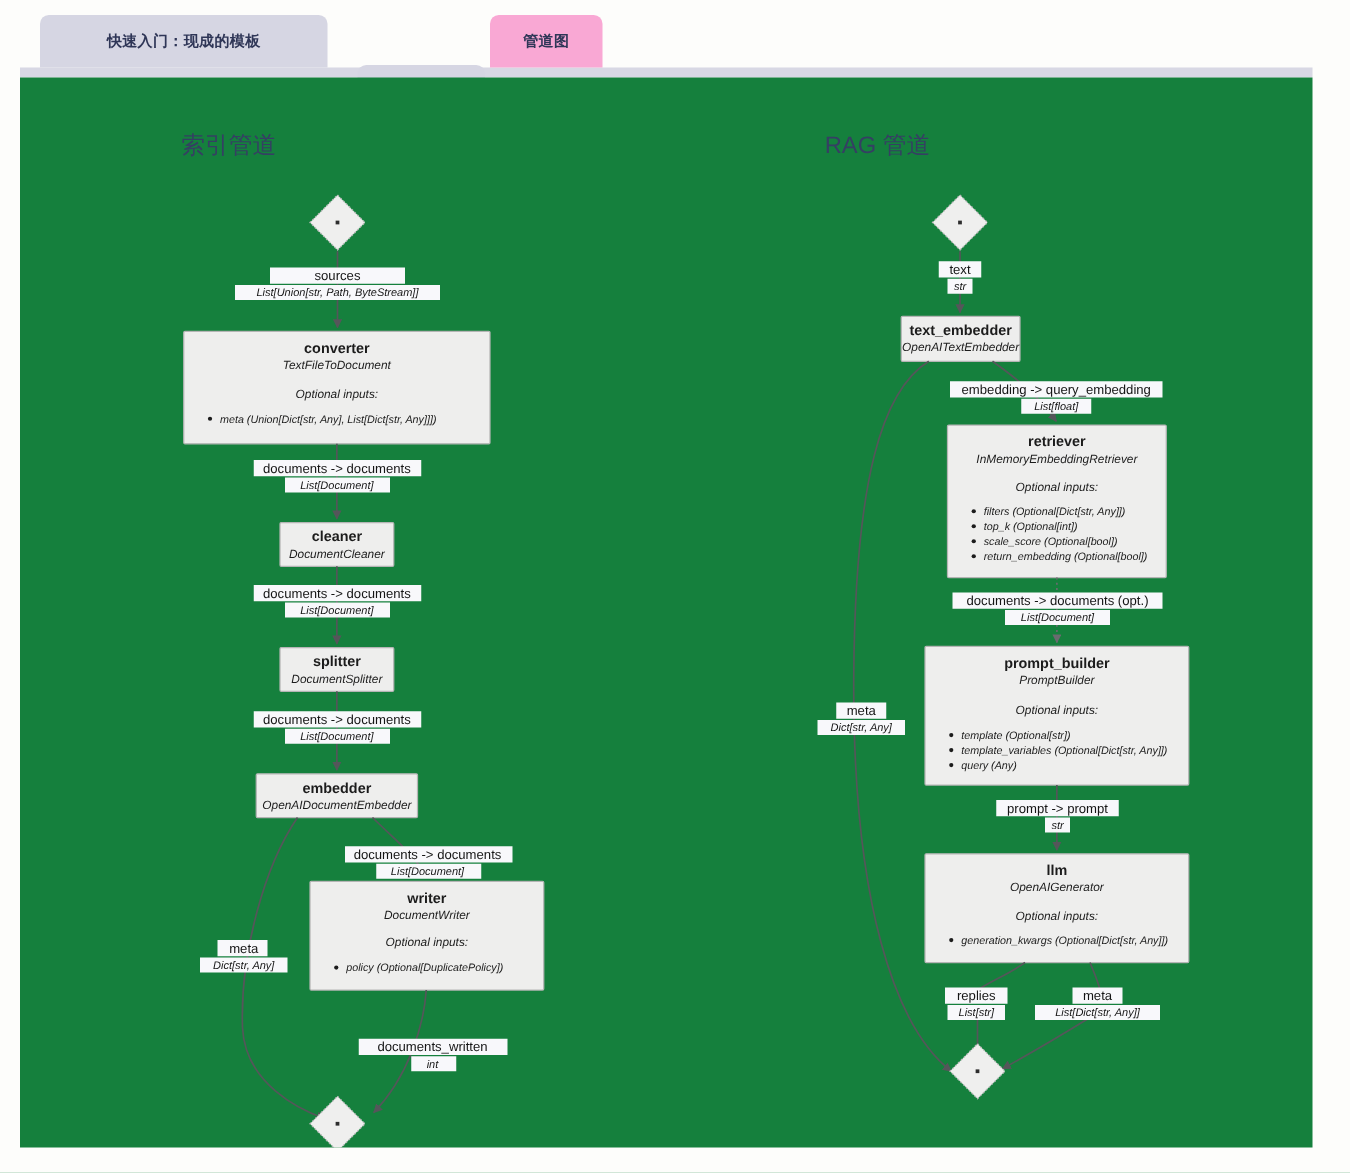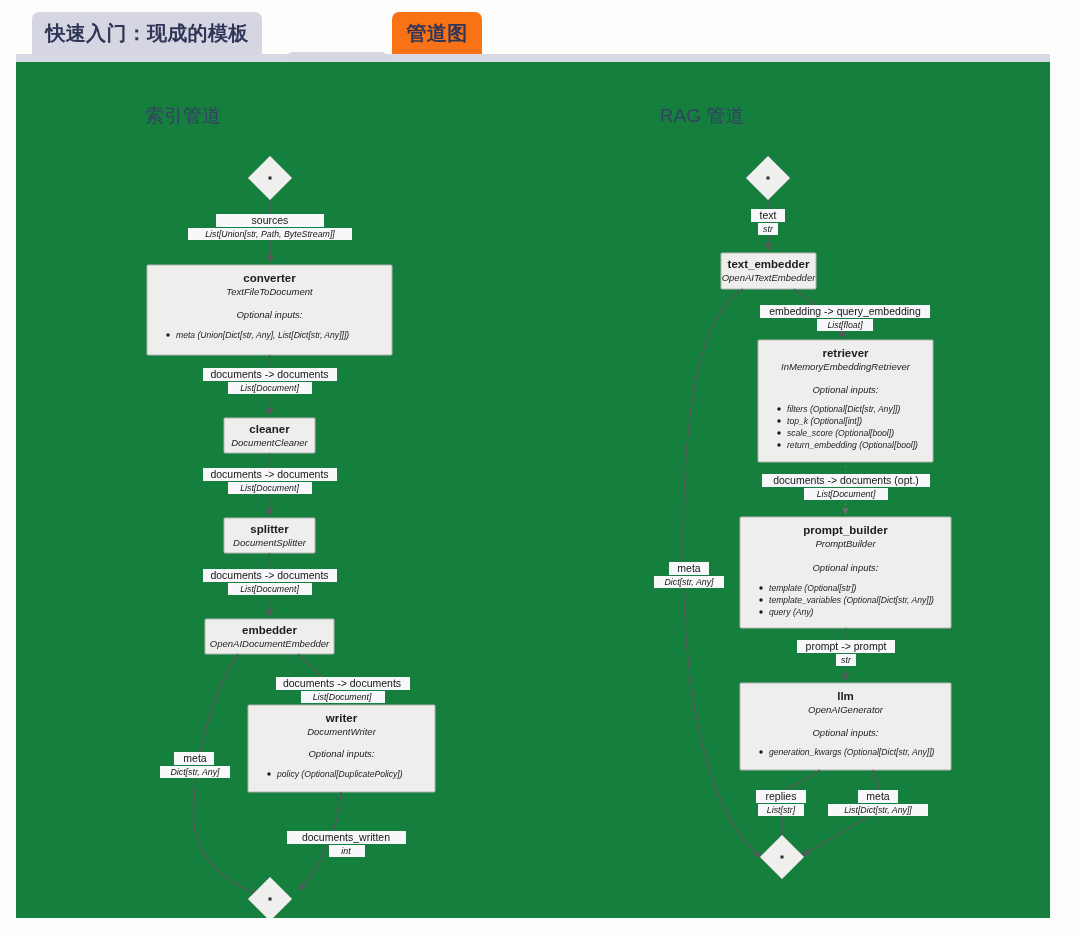--- a/index.html
+++ b/index.html
@@ -21,30 +21,30 @@
   }
   #tab-underline {
     position: absolute; left: 0px; top: 54px;
     width: 1034px; height: 8px;
     background: #d8d8e4;
   }
   .tab {
     position: absolute; top: 12px; height: 42px;
     border-radius: 7px 7px 0 0;
     display: flex; align-items: center; justify-content: center;
-    font-size: 20px; font-weight: bold;
+    font-size: 12px; font-weight: bold;
     color: #2f3657;
     padding: 8px 16px;
     box-sizing: border-box;
     cursor: pointer;
     white-space: nowrap;
     letter-spacing: 0.3px;
   }
   .tab.inactive { background: #d6d6e3; }
-  .tab.active   { background: #f97316; }
+  .tab.active   { background: #f9a8d4; }
 
   
   #panel {
     position: absolute; left: 16px; top: 62px;
     width: 1034px; height: 856px;
     background: #15803d;
   }
 
   
   #diagram { position: absolute; left: 0; top: 0; }

